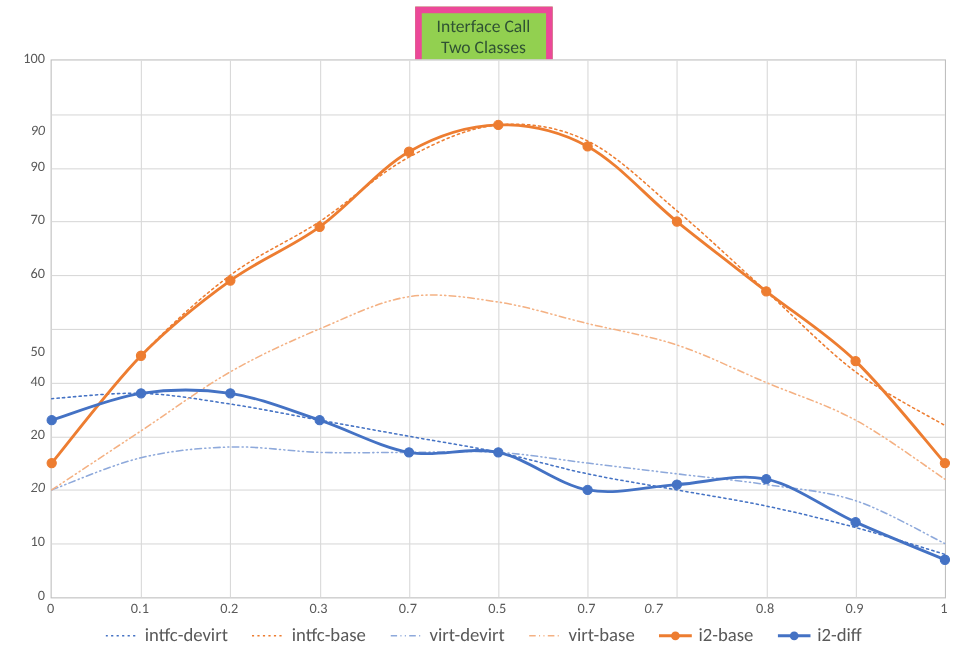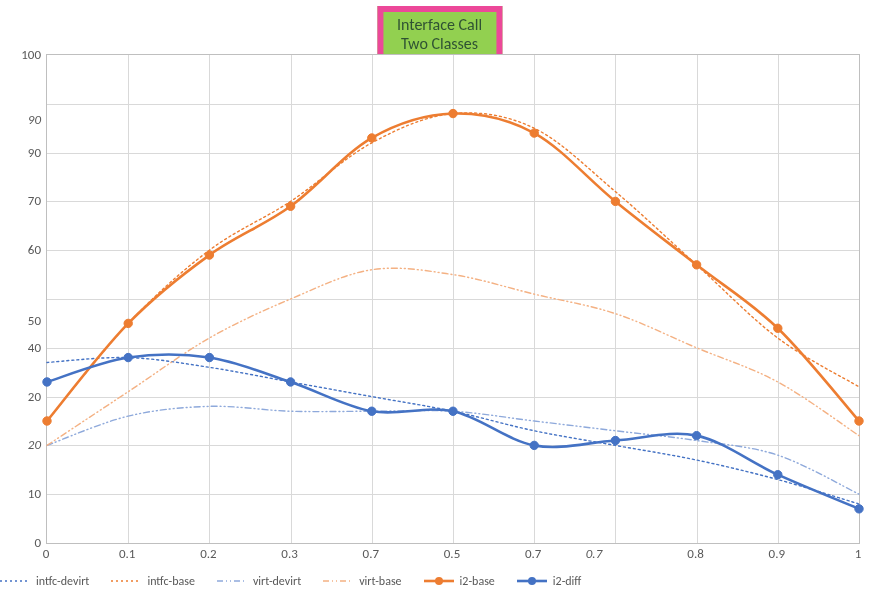--- a/index.html
+++ b/index.html
@@ -64,22 +64,23 @@
     position: absolute;
     left: 0; top: 0;
     width: 100%; height: 100%;
     overflow: visible;
   }
   .legend {
     position: absolute;
     left: 0; right: 0;
     bottom: 4px;
     display: flex;
+    justify-content: center;
     gap: 22px;
-    font-size: 12px;
+    font-size: 17px;
     color: #595959;
   }
   .legend .item { display: flex; align-items: center; gap: 6px; }
   .legend .swatch { width: 30px; height: 14px; display:flex; align-items:center; }
   .legend svg { width: 30px; height: 14px; }
 </style>
 </head>
 <body>
 
 <div class="chart-wrap">

